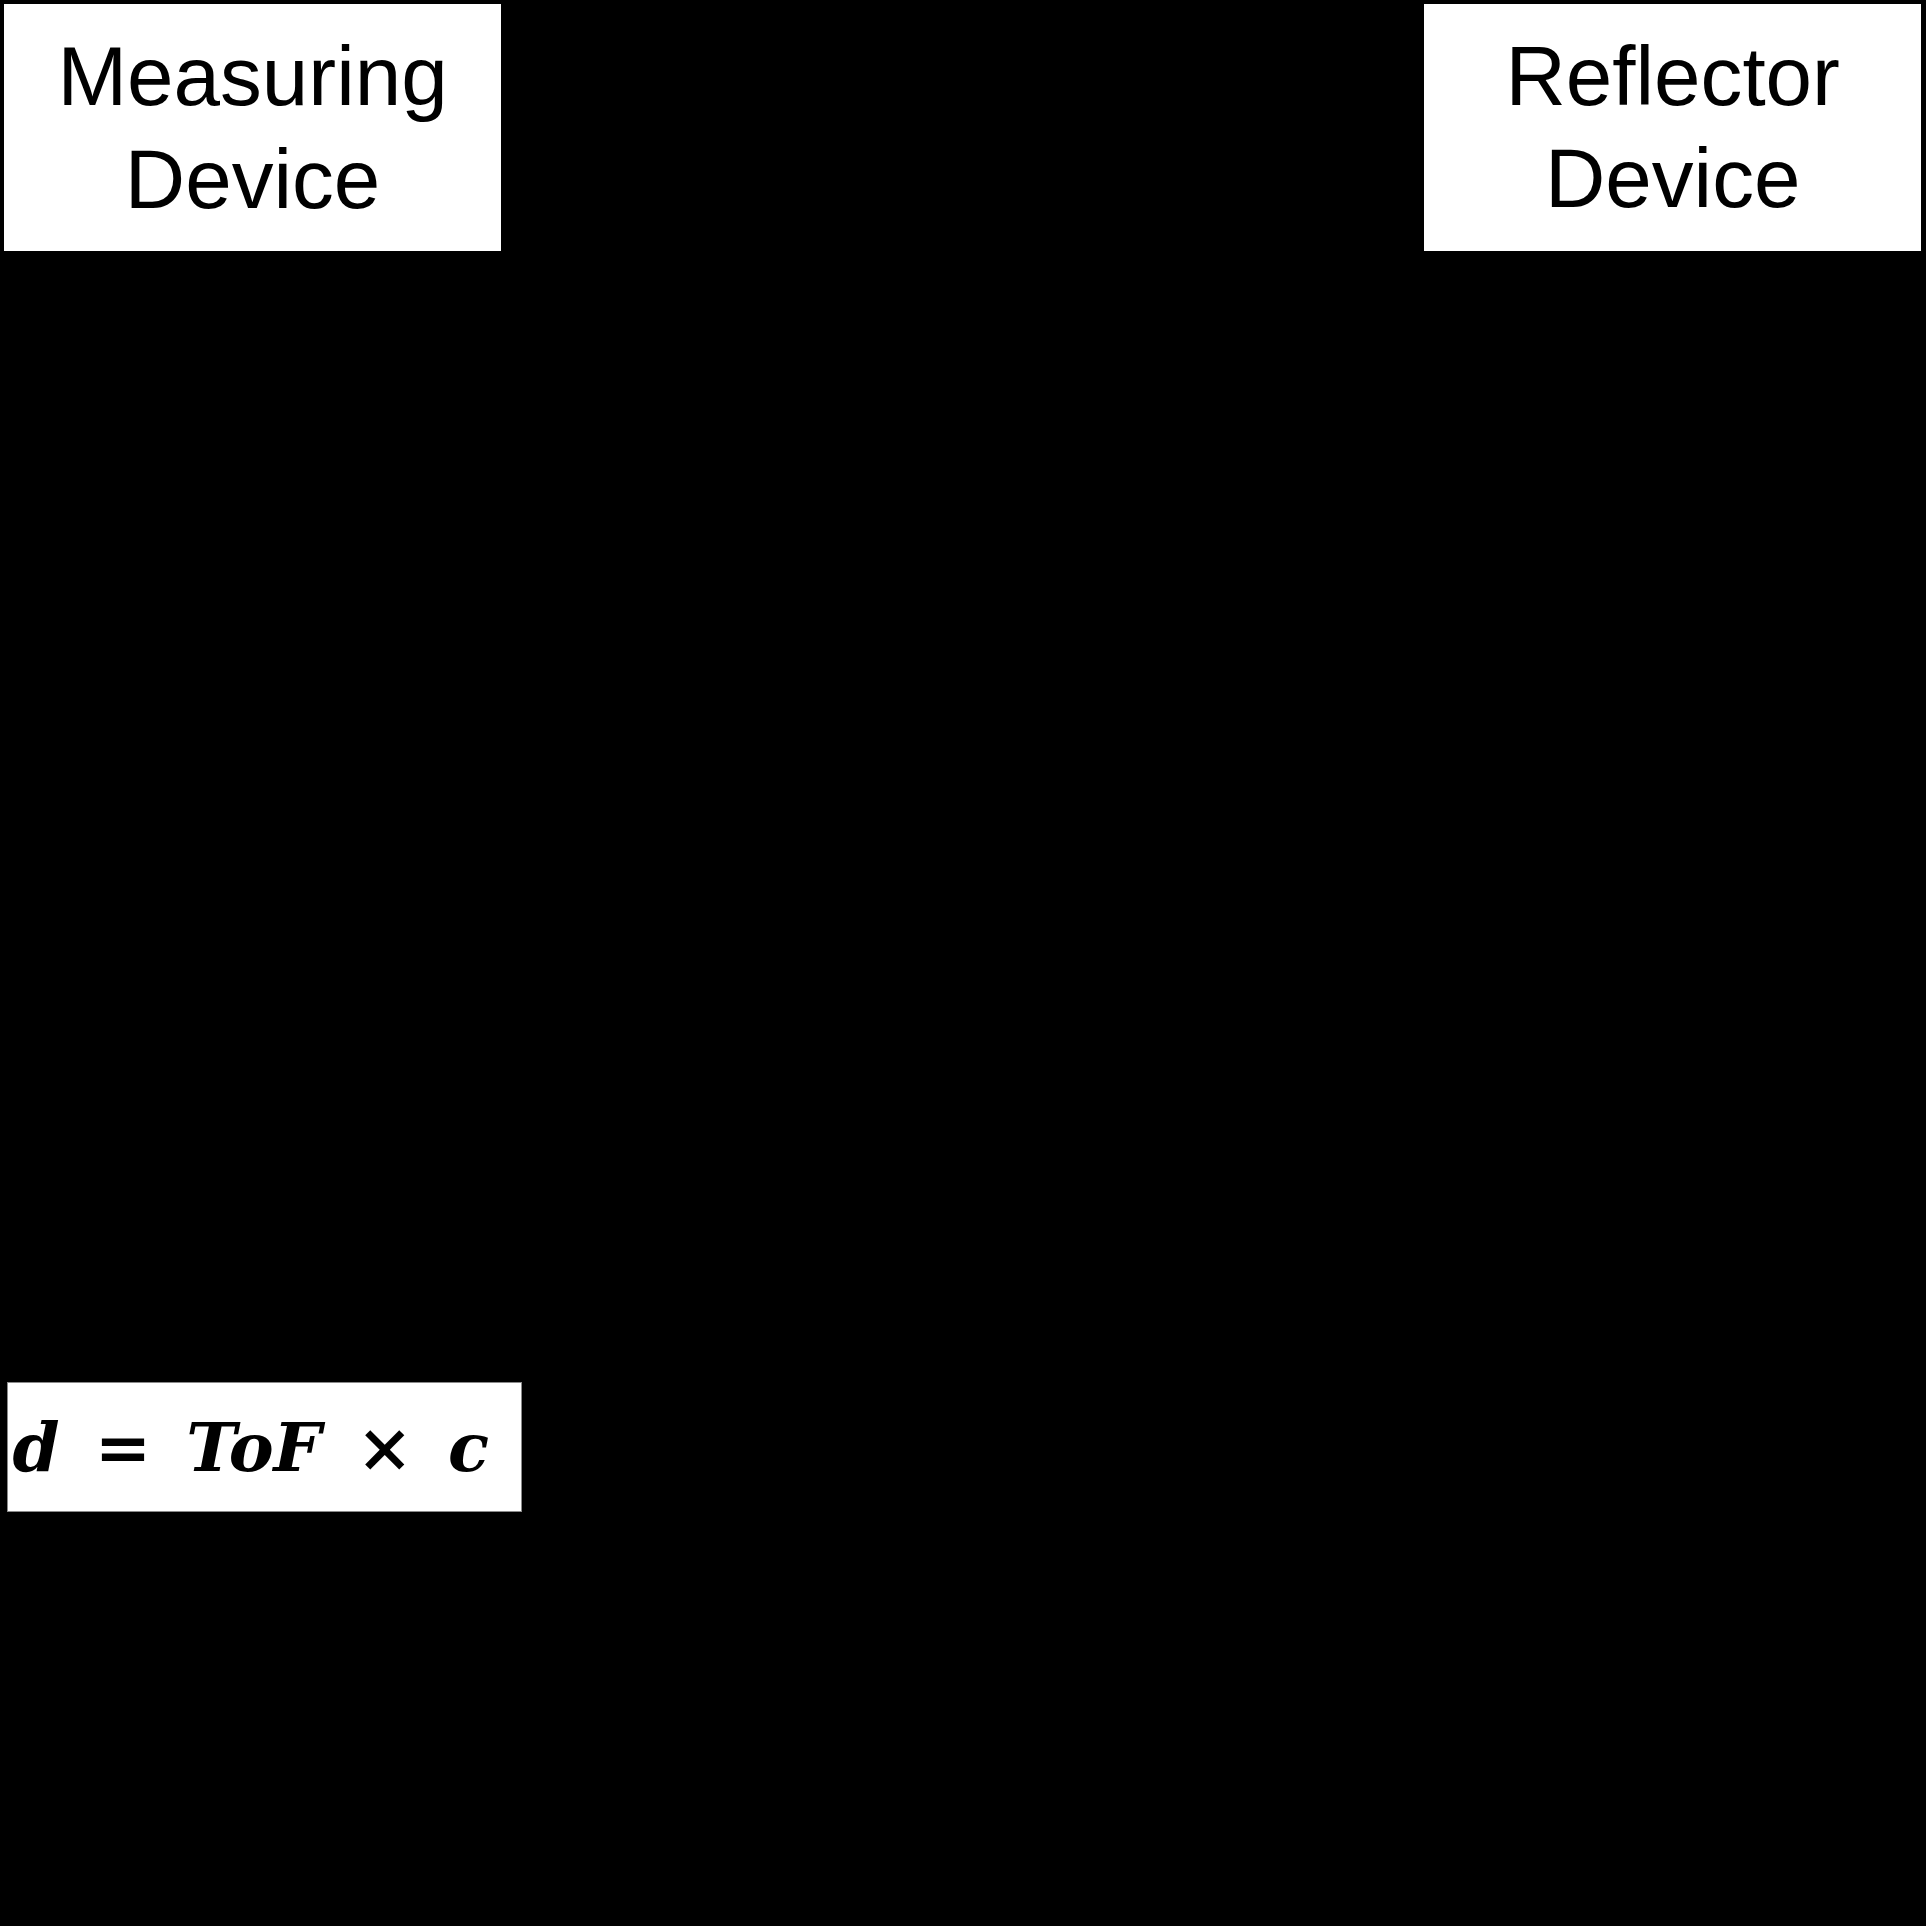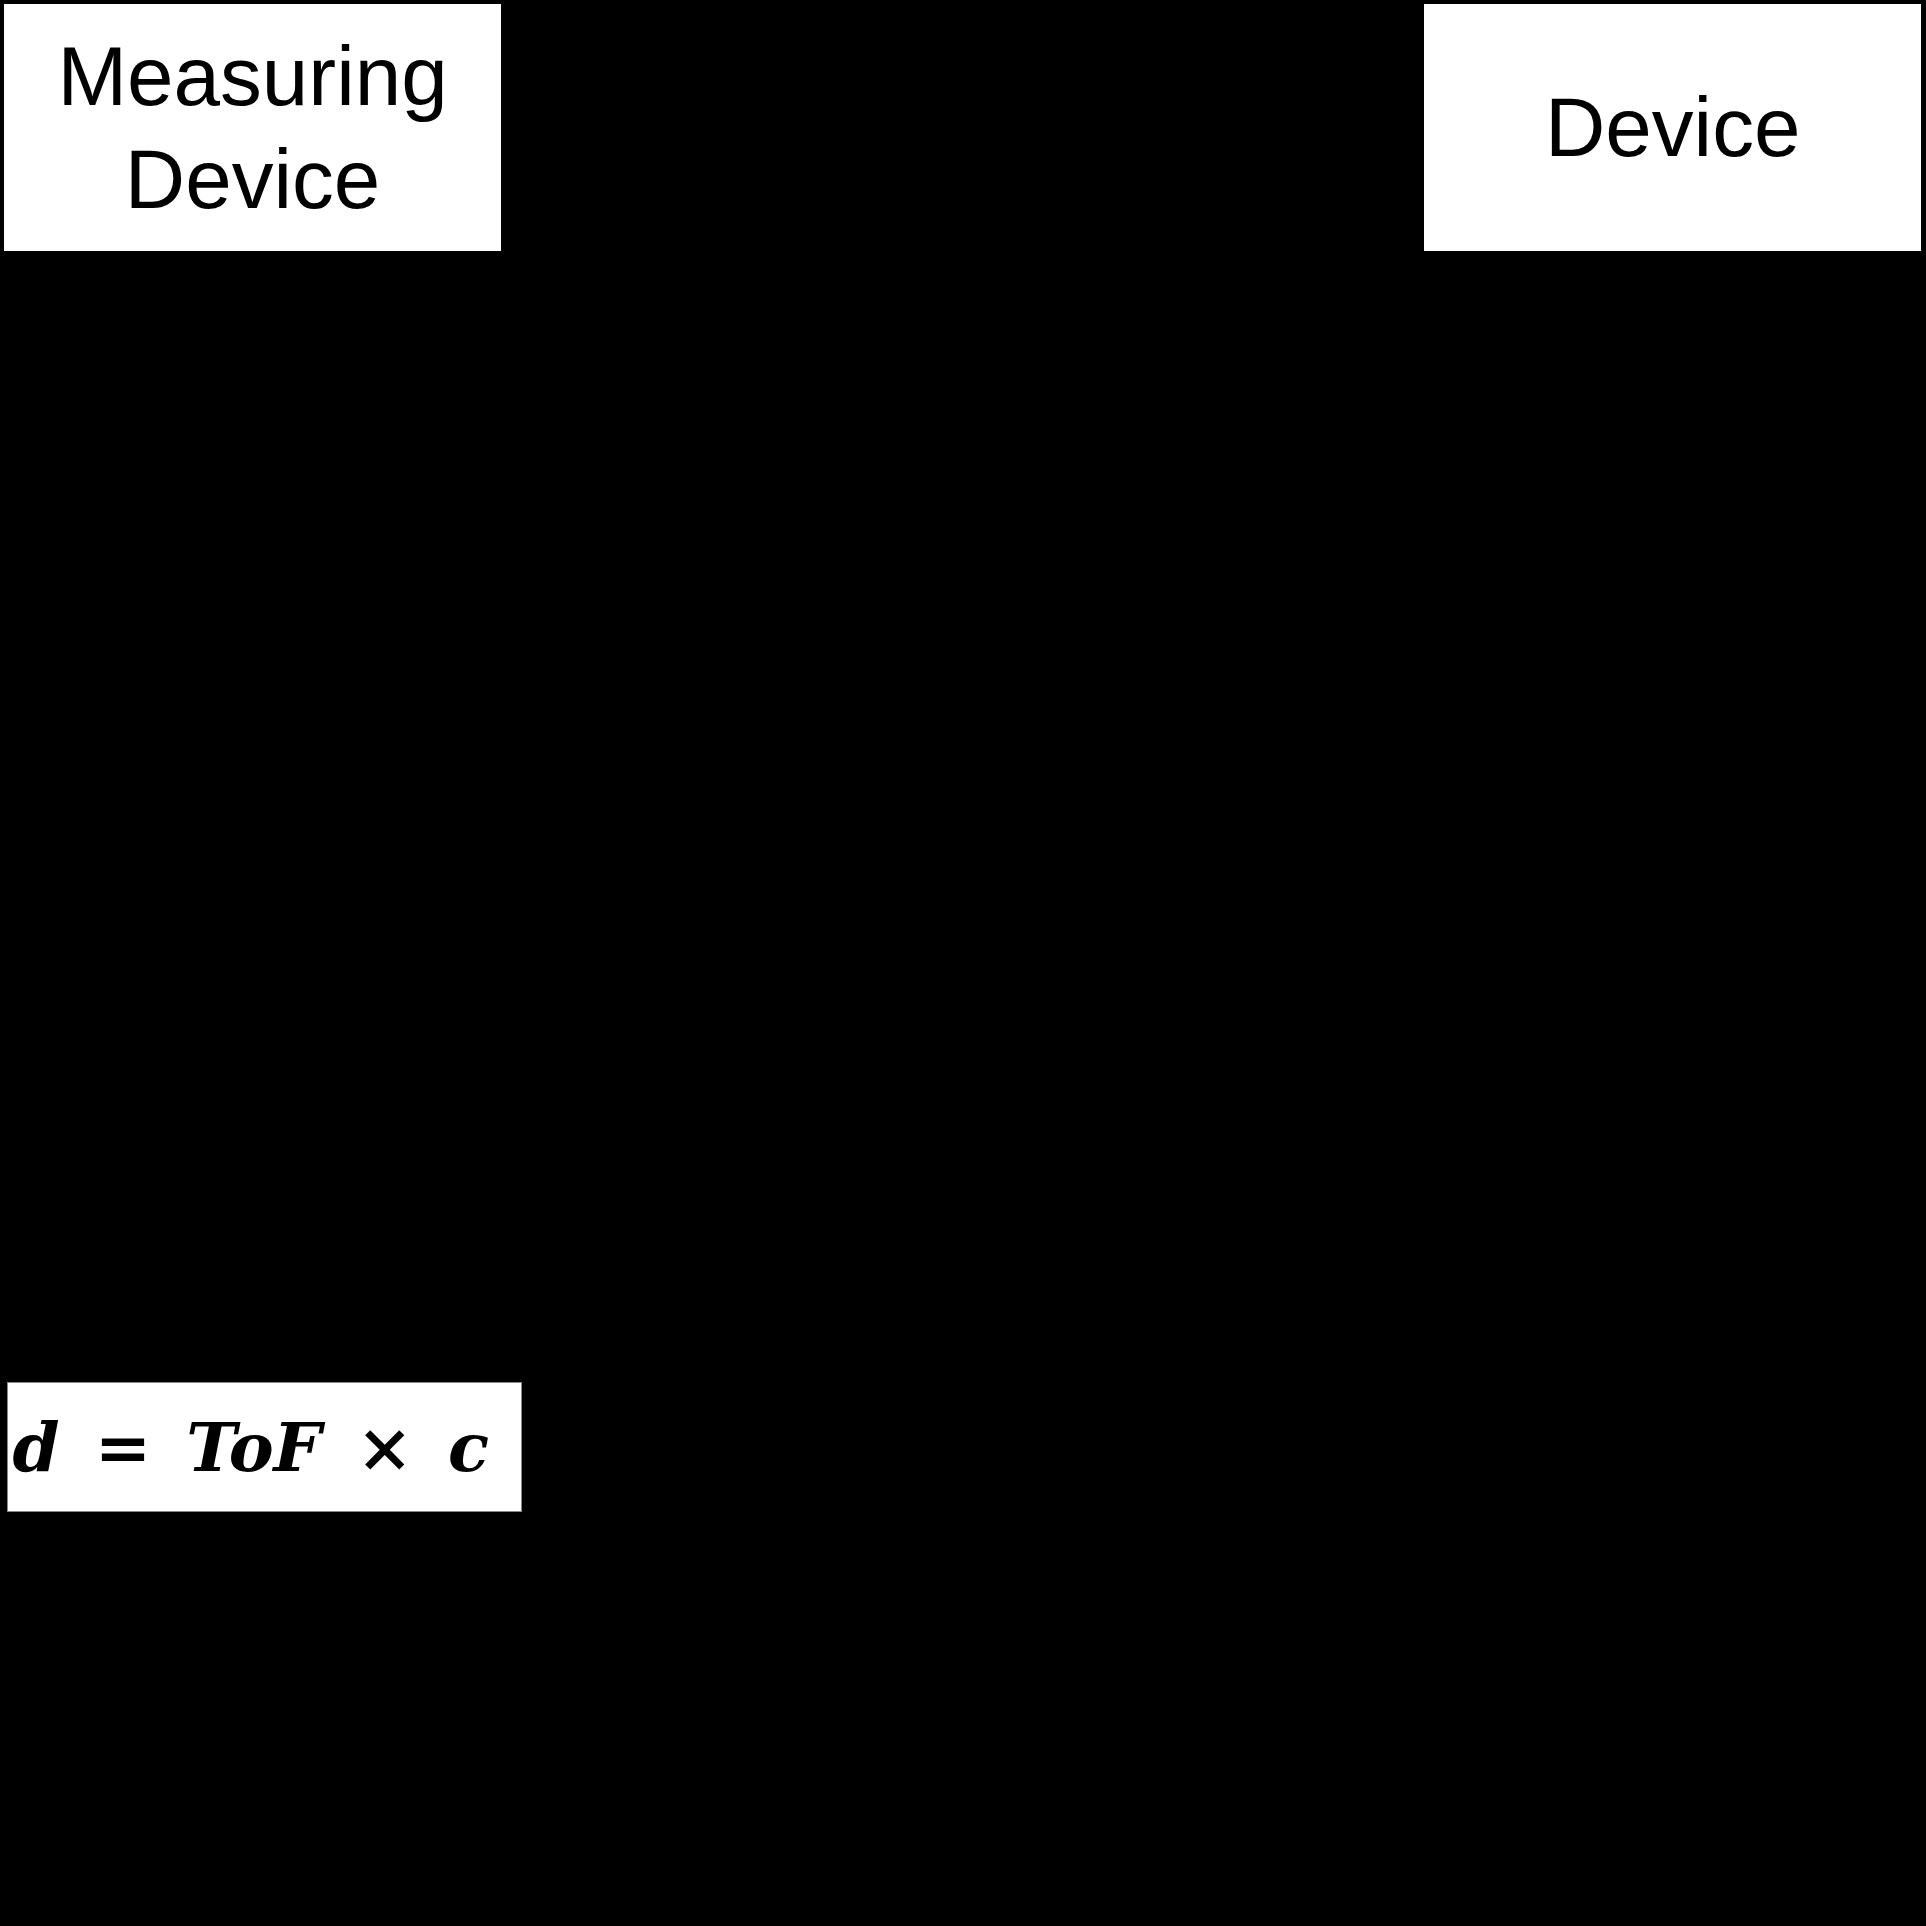--- a/index.html
+++ b/index.html
@@ -89,20 +89,21 @@
 
   <div class="device-box" id="measuring-box">
     <div class="device-label">
       <span>Measuring</span>
       <span>Device</span>
     </div>
   </div>
 
   <div class="device-box" id="reflector-box">
     <div class="device-label">
+      <span>Reflector</span>
       <span>Device</span>
     </div>
   </div>
 
   <div class="formula-box">
     <span class="math-var">d</span>
     <span class="math-op">=</span>
     <span class="math-var">ToF</span>
     <span class="math-op">×</span>
     <span class="math-var">c</span>

